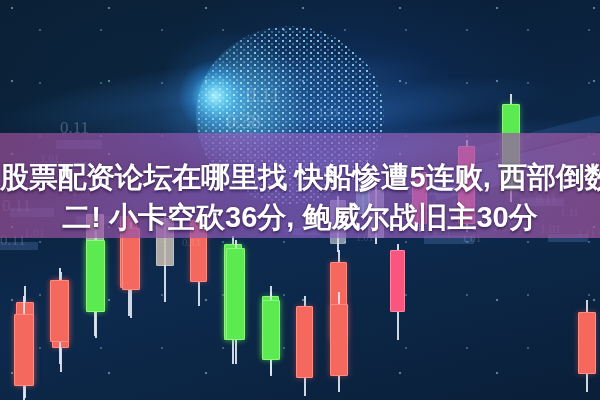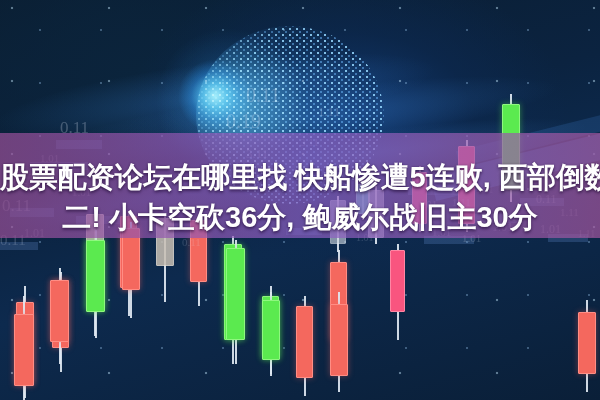--- a/index.html
+++ b/index.html
@@ -270,21 +270,21 @@
     </div>
   <div id="numbers">
       <div class="num" style="left: 60px; top: 118px; font-size: 17px; opacity: 0.52;">0.11</div>
       <div class="num" style="left: 8px; top: 170px; font-size: 16px; opacity: 0.42;">0.11</div>
       <div class="num" style="left: 2px; top: 196px; font-size: 17px; opacity: 0.46;">0.11</div>
       <div class="num" style="left: 40px; top: 152px; font-size: 11px; opacity: 0.4;">1.01</div>
       <div class="num" style="left: 72px; top: 186px; font-size: 11px; opacity: 0.38;">1.01</div>
       <div class="num" style="left: 24px; top: 226px; font-size: 12px; opacity: 0.4;">1.01</div>
       <div class="num" style="left: 0px; top: 232px; font-size: 15px; opacity: 0.4;">0.11</div>
       <div class="num" style="left: 246px; top: 84px; font-size: 20px; opacity: 0.55;">0.11</div>
-      <div class="num" style="left: 226px; top: 110px; font-size: 20px; opacity: 0.5;">0.19</div>
+      <div class="num" style="left: 226px; top: 110px; font-size: 20px; opacity: 0.5;">0.38</div>
       <div class="num" style="left: 318px; top: 104px; font-size: 13px; opacity: 0.45;">1.11</div>
       <div class="num" style="left: 246px; top: 146px; font-size: 13px; opacity: 0.42;">3.11</div>
       <div class="num" style="left: 300px; top: 136px; font-size: 11px; opacity: 0.38;">3.11</div>
       <div class="num" style="left: 418px; top: 198px; font-size: 11px; opacity: 0.42;">1.01</div>
       <div class="num" style="left: 452px; top: 196px; font-size: 11px; opacity: 0.4;">1.11</div>
       <div class="num" style="left: 536px; top: 192px; font-size: 12px; opacity: 0.44;">0.11</div>
       <div class="num" style="left: 502px; top: 210px; font-size: 12px; opacity: 0.42;">0.11</div>
       <div class="num" style="left: 560px; top: 206px; font-size: 11px; opacity: 0.4;">1.11</div>
       <div class="num" style="left: 492px; top: 220px; font-size: 12px; opacity: 0.44;">1.01</div>
       <div class="num" style="left: 432px; top: 226px; font-size: 11px; opacity: 0.4;">1.01</div>

